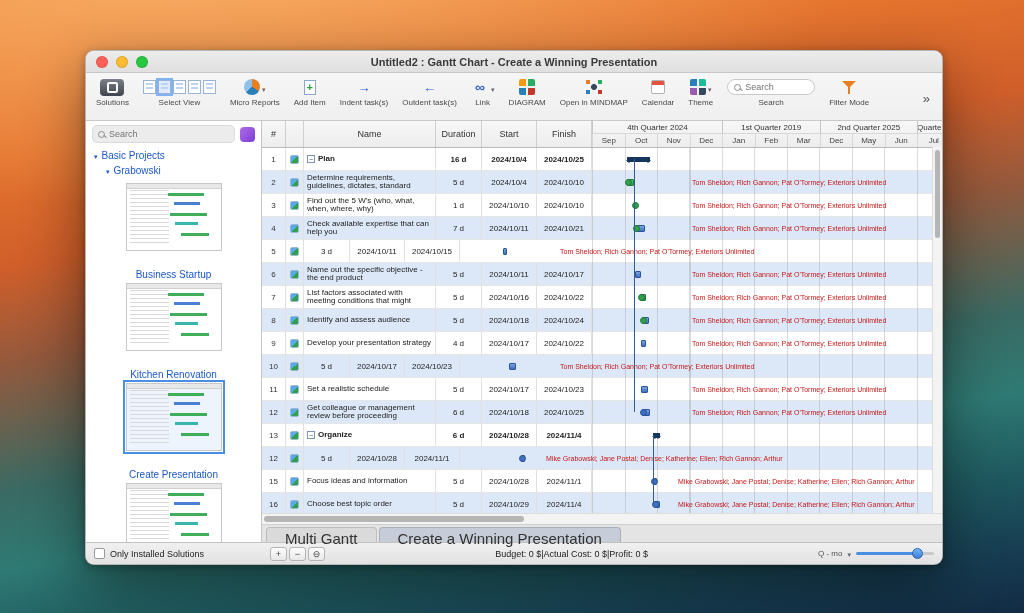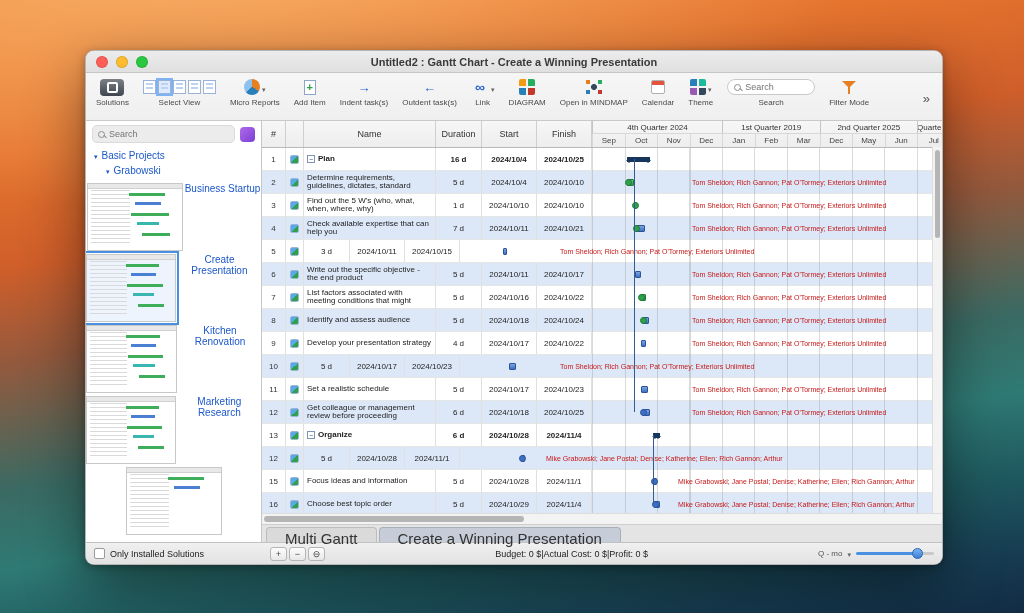--- a/index.html
+++ b/index.html
@@ -58,21 +58,21 @@
   .body-row{flex:1;display:flex;min-height:0;background:#fff}
   .sidebar{flex:0 0 176px;border-right:1px solid #c6c6c6;background:#fff;display:flex;flex-direction:column;overflow:hidden}
   .sb-search-row{display:flex;align-items:center;gap:5px;padding:4px 6px;flex:0 0 26px}
   .sb-search{flex:1;height:18px;background:#ececec;border:1px solid #dadada;border-radius:5px;display:flex;align-items:center;padding:0 5px;gap:4px}
   .store-icon{width:15px;height:15px;border-radius:4px;background:linear-gradient(135deg,#b06ae8,#7b3fd4);flex:0 0 auto}
   .tree{padding:1px 8px 3px}
   .tree-item{font-size:10px;color:#1b57c9;padding:2px 0;display:flex;gap:4px;align-items:center;cursor:default}
   .tree-item.nested{padding-left:12px}
   .tri::before{content:"▾";font-size:7px;color:#1b57c9}
   .thumbs{flex:1;overflow:hidden;display:flex;flex-direction:column;align-items:center;gap:3px;padding-top:2px}
-  .thumb-wrap{display:flex;flex-direction:row;gap:2px;flex:0 0 auto}
+  .thumb-wrap{display:flex;flex-direction:column;gap:18px;flex:0 0 auto}
   .thumb{width:96px;height:68px;background:#fff;border:1px solid #c8c8c8;position:relative;overflow:hidden}
   .thumb::before{content:'';position:absolute;left:3px;top:6px;bottom:4px;width:42%;background:repeating-linear-gradient(#d9d9d9 0 1px,transparent 1px 4px)}
   .thumb::after{content:'';position:absolute;left:0;right:0;top:0;height:4px;background:#e8e8e8;border-bottom:1px solid #d0d0d0}
   .thumb i{position:absolute;height:3px;background:#3fae5a}
   .thumb i:nth-child(1){left:44%;top:14%;width:38%}
   .thumb i:nth-child(2){left:50%;top:28%;width:28%;background:#4a7fd4}
   .thumb i:nth-child(3){left:46%;top:44%;width:40%}
   .thumb i:nth-child(4){left:52%;top:58%;width:24%;background:#39b6b0}
   .thumb i:nth-child(5){left:58%;top:74%;width:30%}
   .thumb.sel{outline:2px solid #4a90e2;outline-offset:1px;background:#eef4fd}
@@ -268,38 +268,38 @@
               <div class="thumb">
                 <i></i>
                 <i></i>
                 <i></i>
                 <i></i>
                 <i></i>
               </div>
               <div class="thumb-cap">Business Startup</div>
             </div>
             <div class="thumb-wrap">
+              <div class="thumb">
+                <i></i>
+                <i></i>
+                <i></i>
+                <i></i>
+                <i></i>
+              </div>
+              <div class="thumb-cap">Kitchen Renovation</div>
+            </div>
+            <div class="thumb-wrap">
               <div class="thumb sel">
                 <i></i>
                 <i></i>
                 <i></i>
                 <i></i>
                 <i></i>
               </div>
               <div class="thumb-cap">Create Presentation</div>
-            </div>
-            <div class="thumb-wrap">
-              <div class="thumb">
-                <i></i>
-                <i></i>
-                <i></i>
-                <i></i>
-                <i></i>
-              </div>
-              <div class="thumb-cap">Kitchen Renovation</div>
             </div>
             <div class="thumb-wrap">
               <div class="thumb">
                 <i></i>
                 <i></i>
                 <i></i>
                 <i></i>
                 <i></i>
               </div>
               <div class="thumb-cap">Marketing Research</div>
@@ -426,21 +426,21 @@
                 <span class="bar blue" style="left: 42.8px; width: 4.3px;"></span>
                 <span class="res" style="left: 100px;">Tom Sheldon; Rich Gannon; Pat O'Tormey; Exteriors Unlimited</span>
               </div>
             </div>
             <div class="g-row alt">
               <div class="c num">6</div>
               <div class="c icn">
                 <span class="task-icon"></span>
               </div>
               <div class="c nmc">
-                <span class="nm">Write out the specific objective - the end product</span>
+                <span class="nm">Name out the specific objective - the end product</span>
               </div>
               <div class="c dur">5 d</div>
               <div class="c dt">2024/10/11</div>
               <div class="c dt">2024/10/17</div>
               <div class="tl-cell">
                 <span class="bar blue" style="left: 42.8px; width: 6.4px;"></span>
                 <span class="res" style="left: 100px;">Tom Sheldon; Rich Gannon; Pat O'Tormey; Exteriors Unlimited</span>
               </div>
             </div>
             <div class="g-row">

